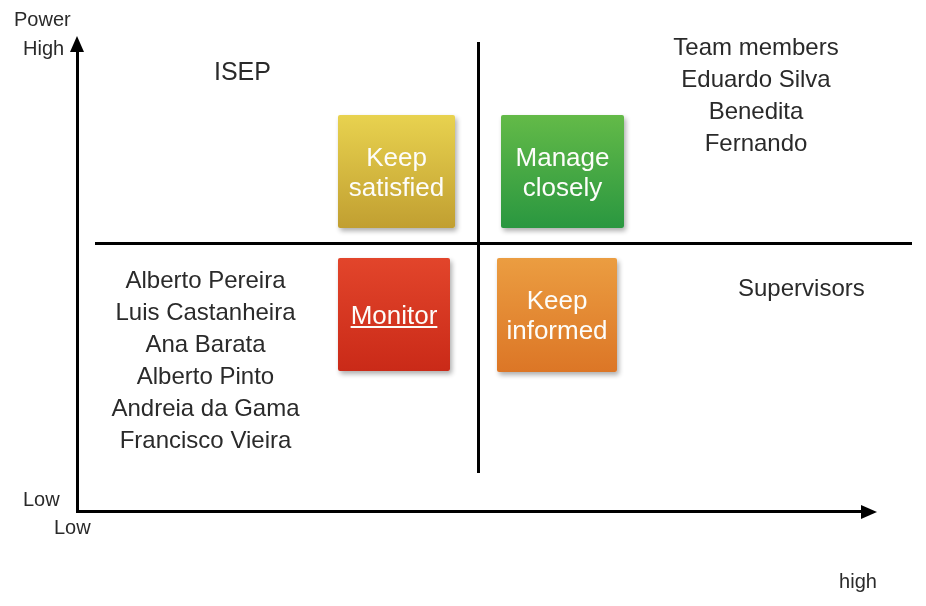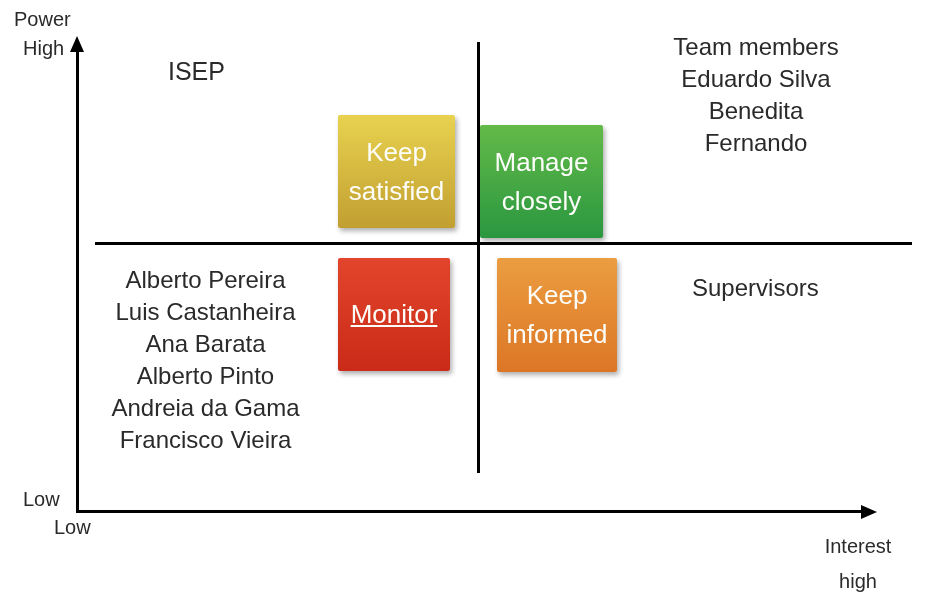--- a/index.html
+++ b/index.html
@@ -31,39 +31,39 @@
   .arrow-right {
     position: absolute; left: 861px; top: 504.5px;
     width: 0; height: 0;
     border-top: 7px solid transparent;
     border-bottom: 7px solid transparent;
     border-left: 16px solid #000000;
   }
 
   
   .axis-label { position: absolute; font-size: 20px; color: #2a2a2a; white-space: nowrap; }
-  .quad-label { position: absolute; font-size: 24px; color: #2a2a2a; white-space: nowrap; }
+  .quad-label { position: absolute; font-size: 24px; color: #2a2a2a; white-space: nowrap; margin-left: 46px; }
   .text-block {
     position: absolute; font-size: 24px; color: #2a2a2a;
     line-height: 32px; text-align: center;
   }
   .centered { text-align: center; }
 
   
   .action-box {
     position: absolute;
     display: flex; align-items: center; justify-content: center;
     text-align: center;
     color: #fdfdfa;
-    font-size: 26px; line-height: 39px;
+    font-size: 26px; line-height: 30px;
     border-radius: 2px;
     box-shadow: 2px 3px 5px rgba(0,0,0,0.32);
   }
   .box-keep-satisfied { left: 338px; top: 115px; width: 117px; height: 113px; }
-  .box-manage-closely { left: 480px; top: 115px; width: 123px; height: 113px; margin-top: 10px; }
+  .box-manage-closely { left: 501px; top: 115px; width: 123px; height: 113px; }
   .box-monitor        { left: 338px; top: 258px; width: 112px; height: 113px; }
   .box-keep-informed  { left: 497px; top: 258px; width: 120px; height: 114px; }
 
   .pos-power      { left: 14px;  top: 8px; }
   .pos-high-y     { left: 23px;  top: 37px; }
   .pos-low-y      { left: 23px;  top: 488px; }
   .pos-low-x      { left: 54px;  top: 516px; }
   .pos-interest   { left: 800px; top: 535px; width: 116px; }
   .pos-high-x     { left: 800px; top: 570px; width: 116px; }
 
@@ -82,21 +82,20 @@
   <div class="line x-axis-shaft"></div>
   <div class="arrow-right"></div>
 
   <div class="line divider-v"></div>
   <div class="line divider-h"></div>
 
   <div class="axis-label pos-power">Power</div>
   <div class="axis-label pos-high-y">High</div>
   <div class="axis-label pos-low-y">Low</div>
   <div class="axis-label pos-low-x">Low</div>
-  <div class="axis-label pos-interest centered">Interest</div>
   <div class="axis-label pos-high-x centered">high</div>
 
   <div class="quad-label pos-isep">ISEP</div>
   <div class="text-block pos-team">Team members<br>Eduardo Silva<br>Benedita<br>Fernando</div>
   <div class="text-block pos-names">Alberto Pereira<br>Luis Castanheira<br>Ana Barata<br>Alberto Pinto<br>Andreia da Gama<br>Francisco Vieira</div>
   <div class="quad-label pos-supervisors">Supervisors</div>
 
   <div class="action-box box-keep-satisfied" style="background: linear-gradient(rgb(232, 210, 79), rgb(193, 159, 49));">
     <span>Keep<br>satisfied</span>
   </div>

